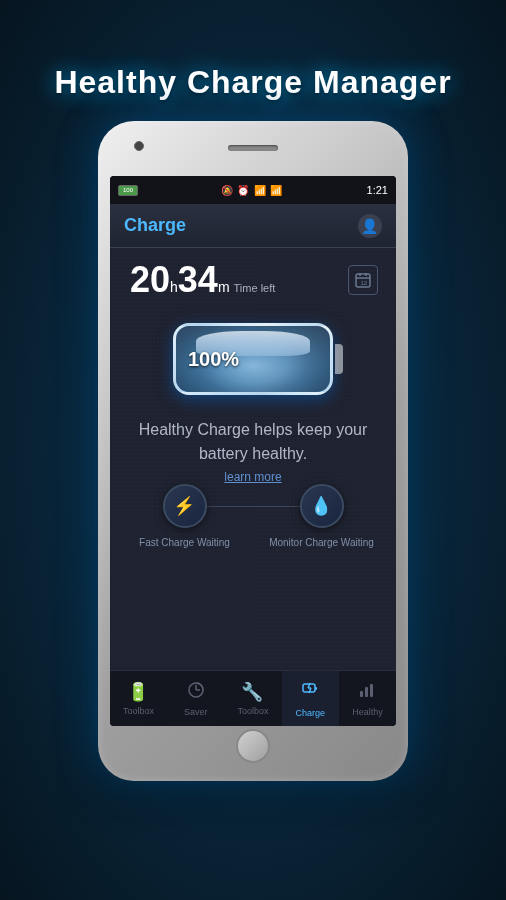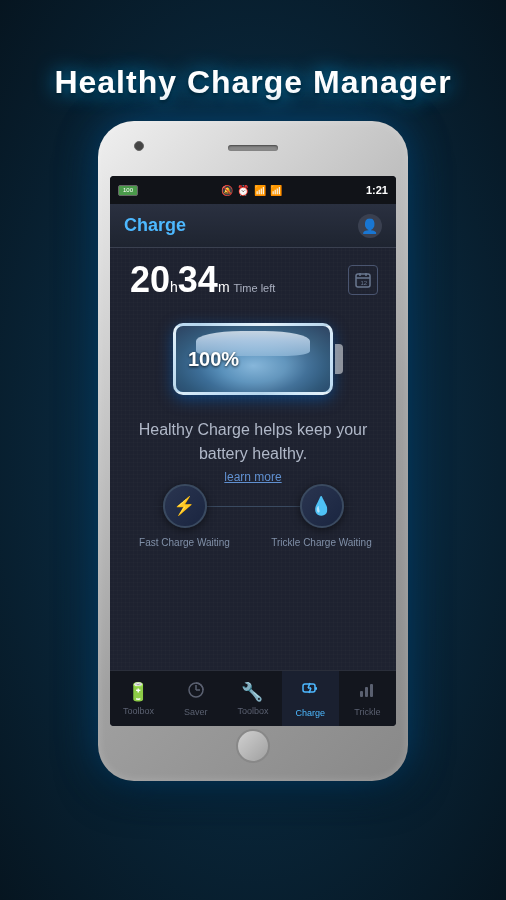--- a/index.html
+++ b/index.html
@@ -92,21 +92,21 @@
       display: flex;
       align-items: center;
       gap: 4px;
       font-size: 10px;
       color: #ccc;
     }
 
     .time-display {
       font-size: 11px;
       color: #fff;
-      font-weight: bold;
+      font-weight: normal;
     }
 
     .app-bar {
       width: 100%;
       height: 44px;
       background: linear-gradient(180deg, #2a3040 0%, #1e2430 100%);
       display: flex;
       align-items: center;
       justify-content: space-between;
       padding: 0 14px;
@@ -211,21 +211,21 @@
       position: relative;
       display: flex;
       align-items: center;
       justify-content: center;
     }
 
     .battery-body {
       width: 172px;
       height: 72px;
       border: 3px solid rgba(255,255,255,0.6);
-      border-radius: 10px;
+      border-radius: 16px;
       background: linear-gradient(135deg, #a8d4f0 0%, #6ab0e8 20%, #4a9ad4 40%, #8cc8f0 55%, #c0ddf0 70%, #7ab8e8 85%, #5098c8 100%);
       position: relative;
       overflow: hidden;
       box-shadow: 0 4px 15px rgba(0,100,200,0.5), inset 0 2px 8px rgba(255,255,255,0.3);
     }
 
     .battery-body::before {
       content: '';
       position: absolute;
       top: 0; left: 0; right: 0;
@@ -486,21 +486,21 @@
           <div class="charge-mode-item">
             <div class="mode-circle">
               <span class="mode-icon">⚡</span>
             </div>
             <div class="mode-label">Fast Charge Waiting</div>
           </div>
           <div class="charge-mode-item">
             <div class="mode-circle">
               <span class="mode-icon">💧</span>
             </div>
-            <div class="mode-label">Trickle Charge Waiting</div>
+            <div class="mode-label">Monitor Charge Waiting</div>
           </div>
         </div>
 
       </div>
 
       <div class="bottom-nav">
         <div class="nav-item">
           <span class="nav-icon">🔋</span>
           <span class="nav-label">Toolbox</span>
         </div>
@@ -532,18 +532,18 @@
           <span class="nav-label">Charge</span>
         </div>
         <div class="nav-item">
           <span class="nav-icon">
             <svg width="18" height="18" viewBox="0 0 18 18" fill="none">
               <rect x="2" y="10" width="3" height="6" rx="1" fill="#5a6070"></rect>
               <rect x="7" y="6" width="3" height="10" rx="1" fill="#5a6070"></rect>
               <rect x="12" y="3" width="3" height="13" rx="1" fill="#5a6070"></rect>
             </svg>
           </span>
-          <span class="nav-label">Trickle</span>
+          <span class="nav-label">Healthy</span>
         </div>
       </div>
     </div>
   </div>
 </div>
 
 </body></html>

